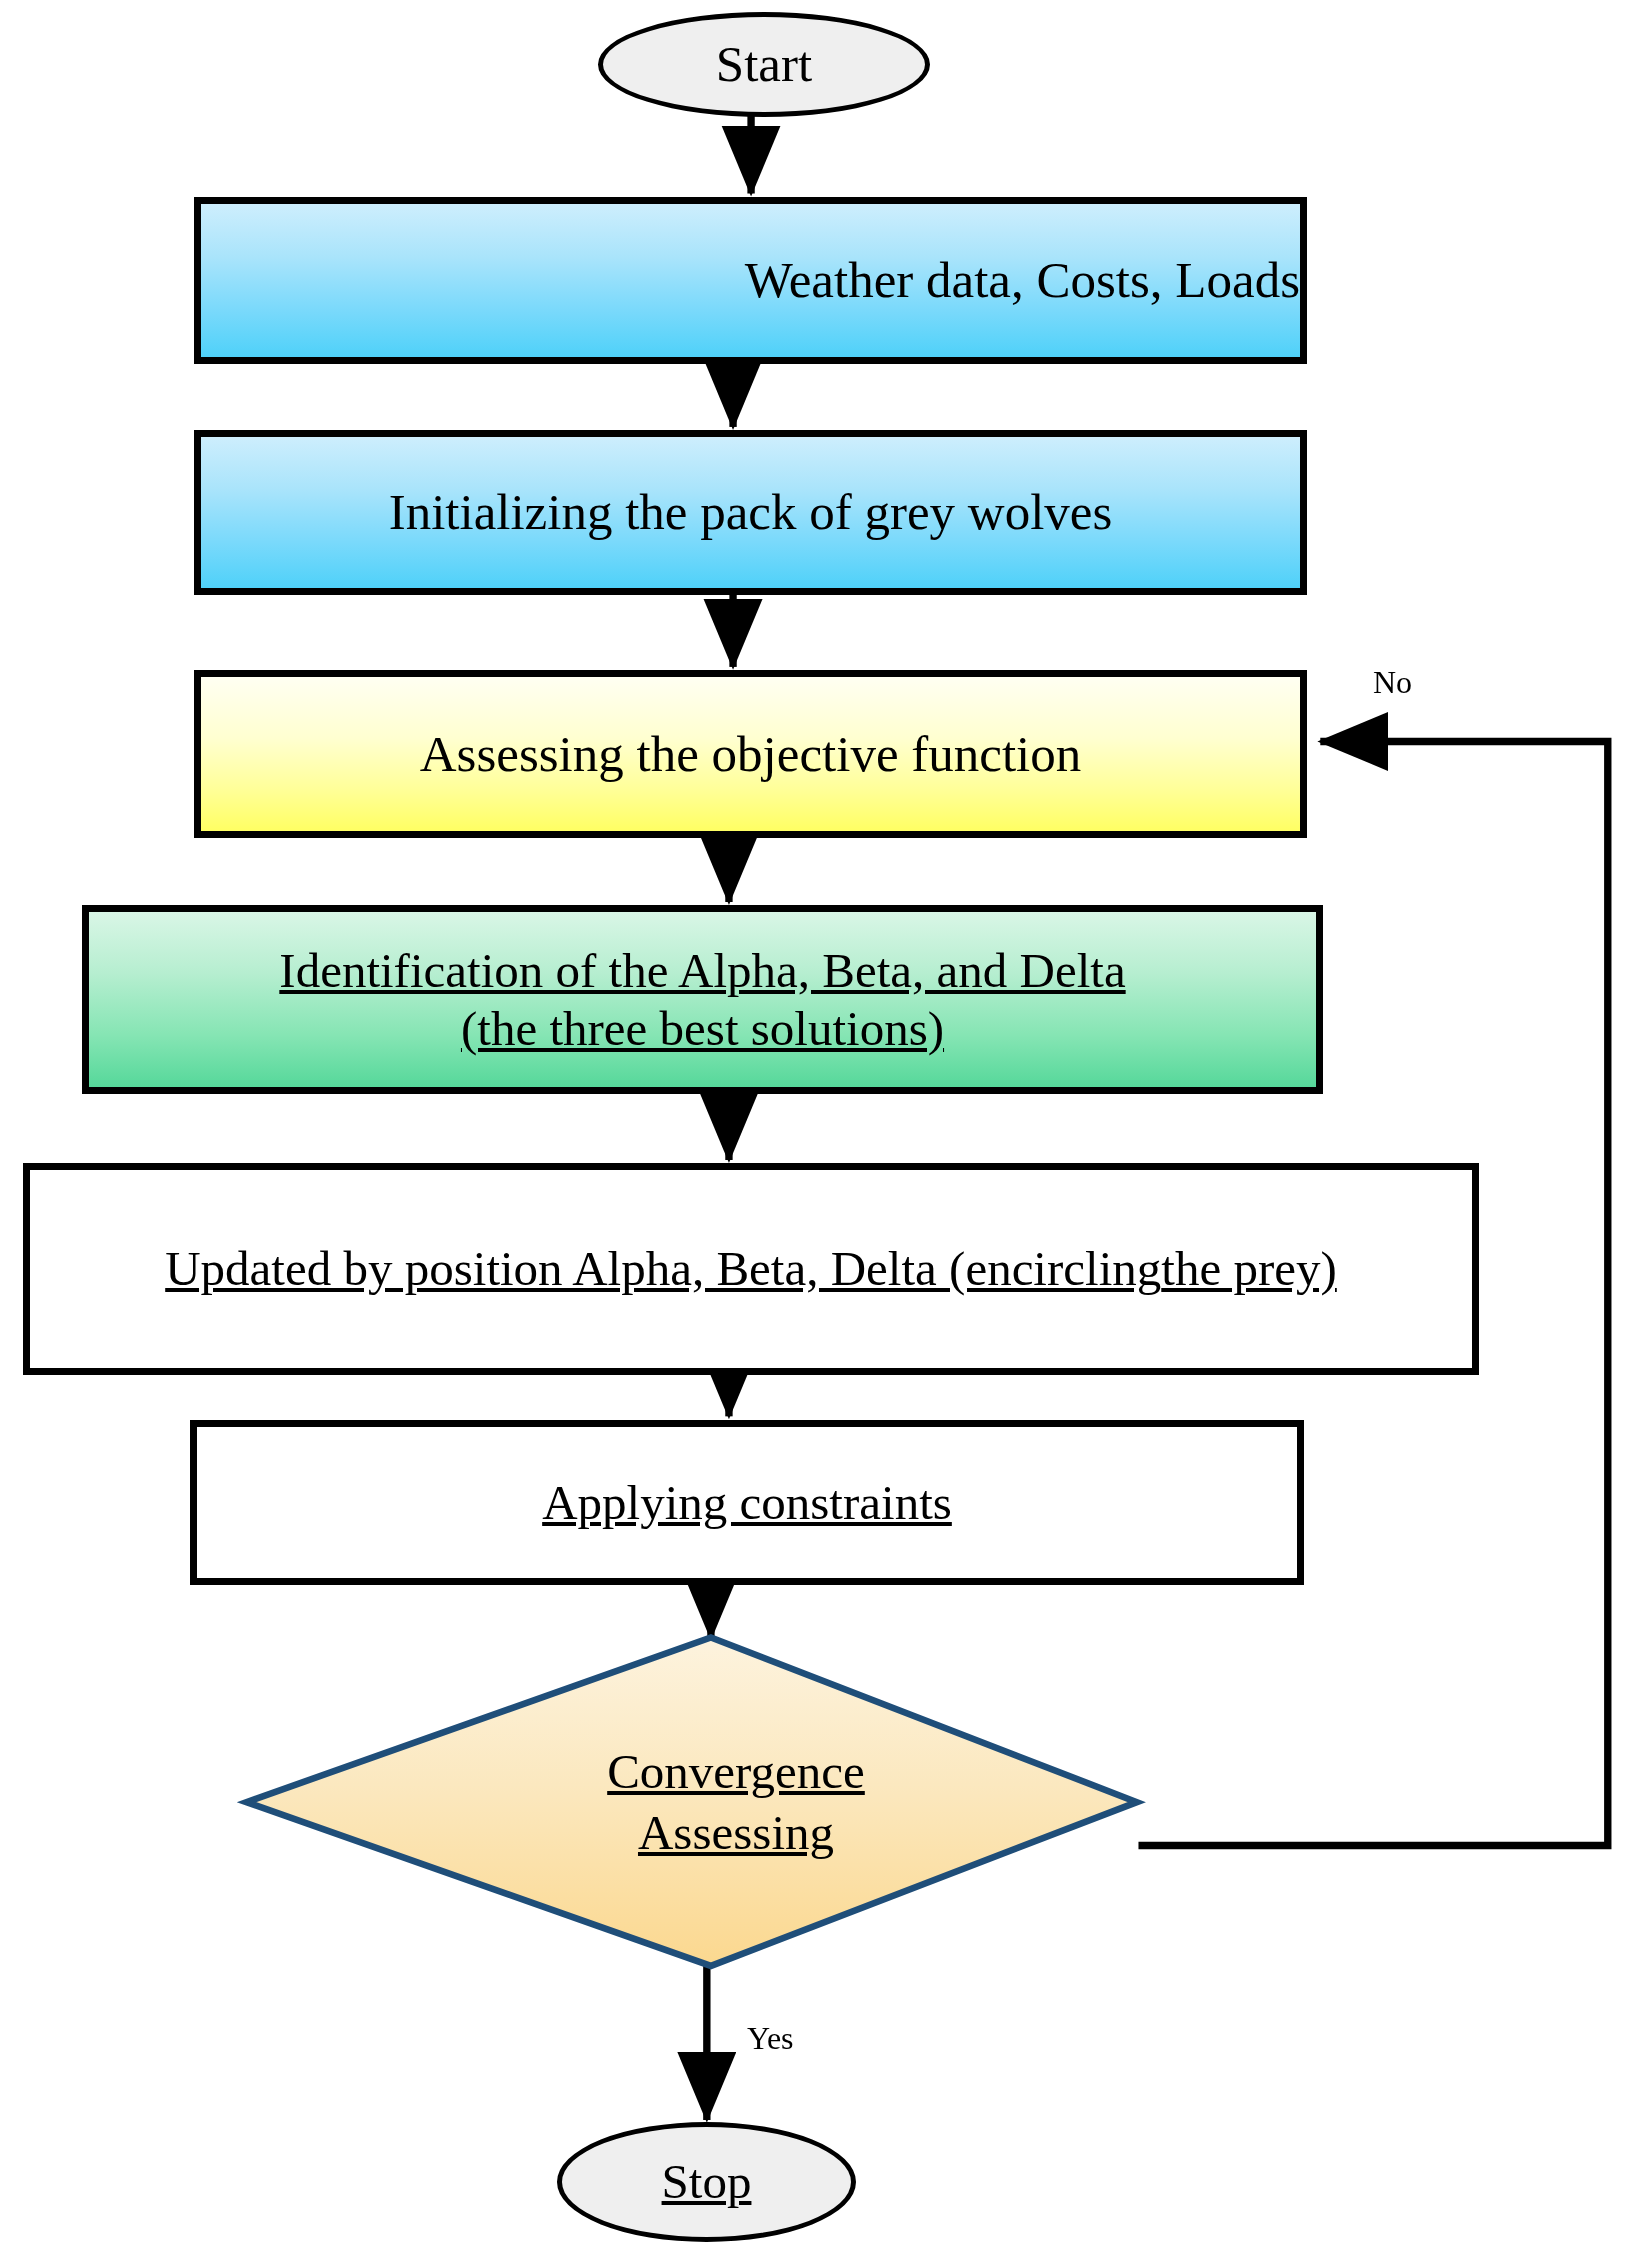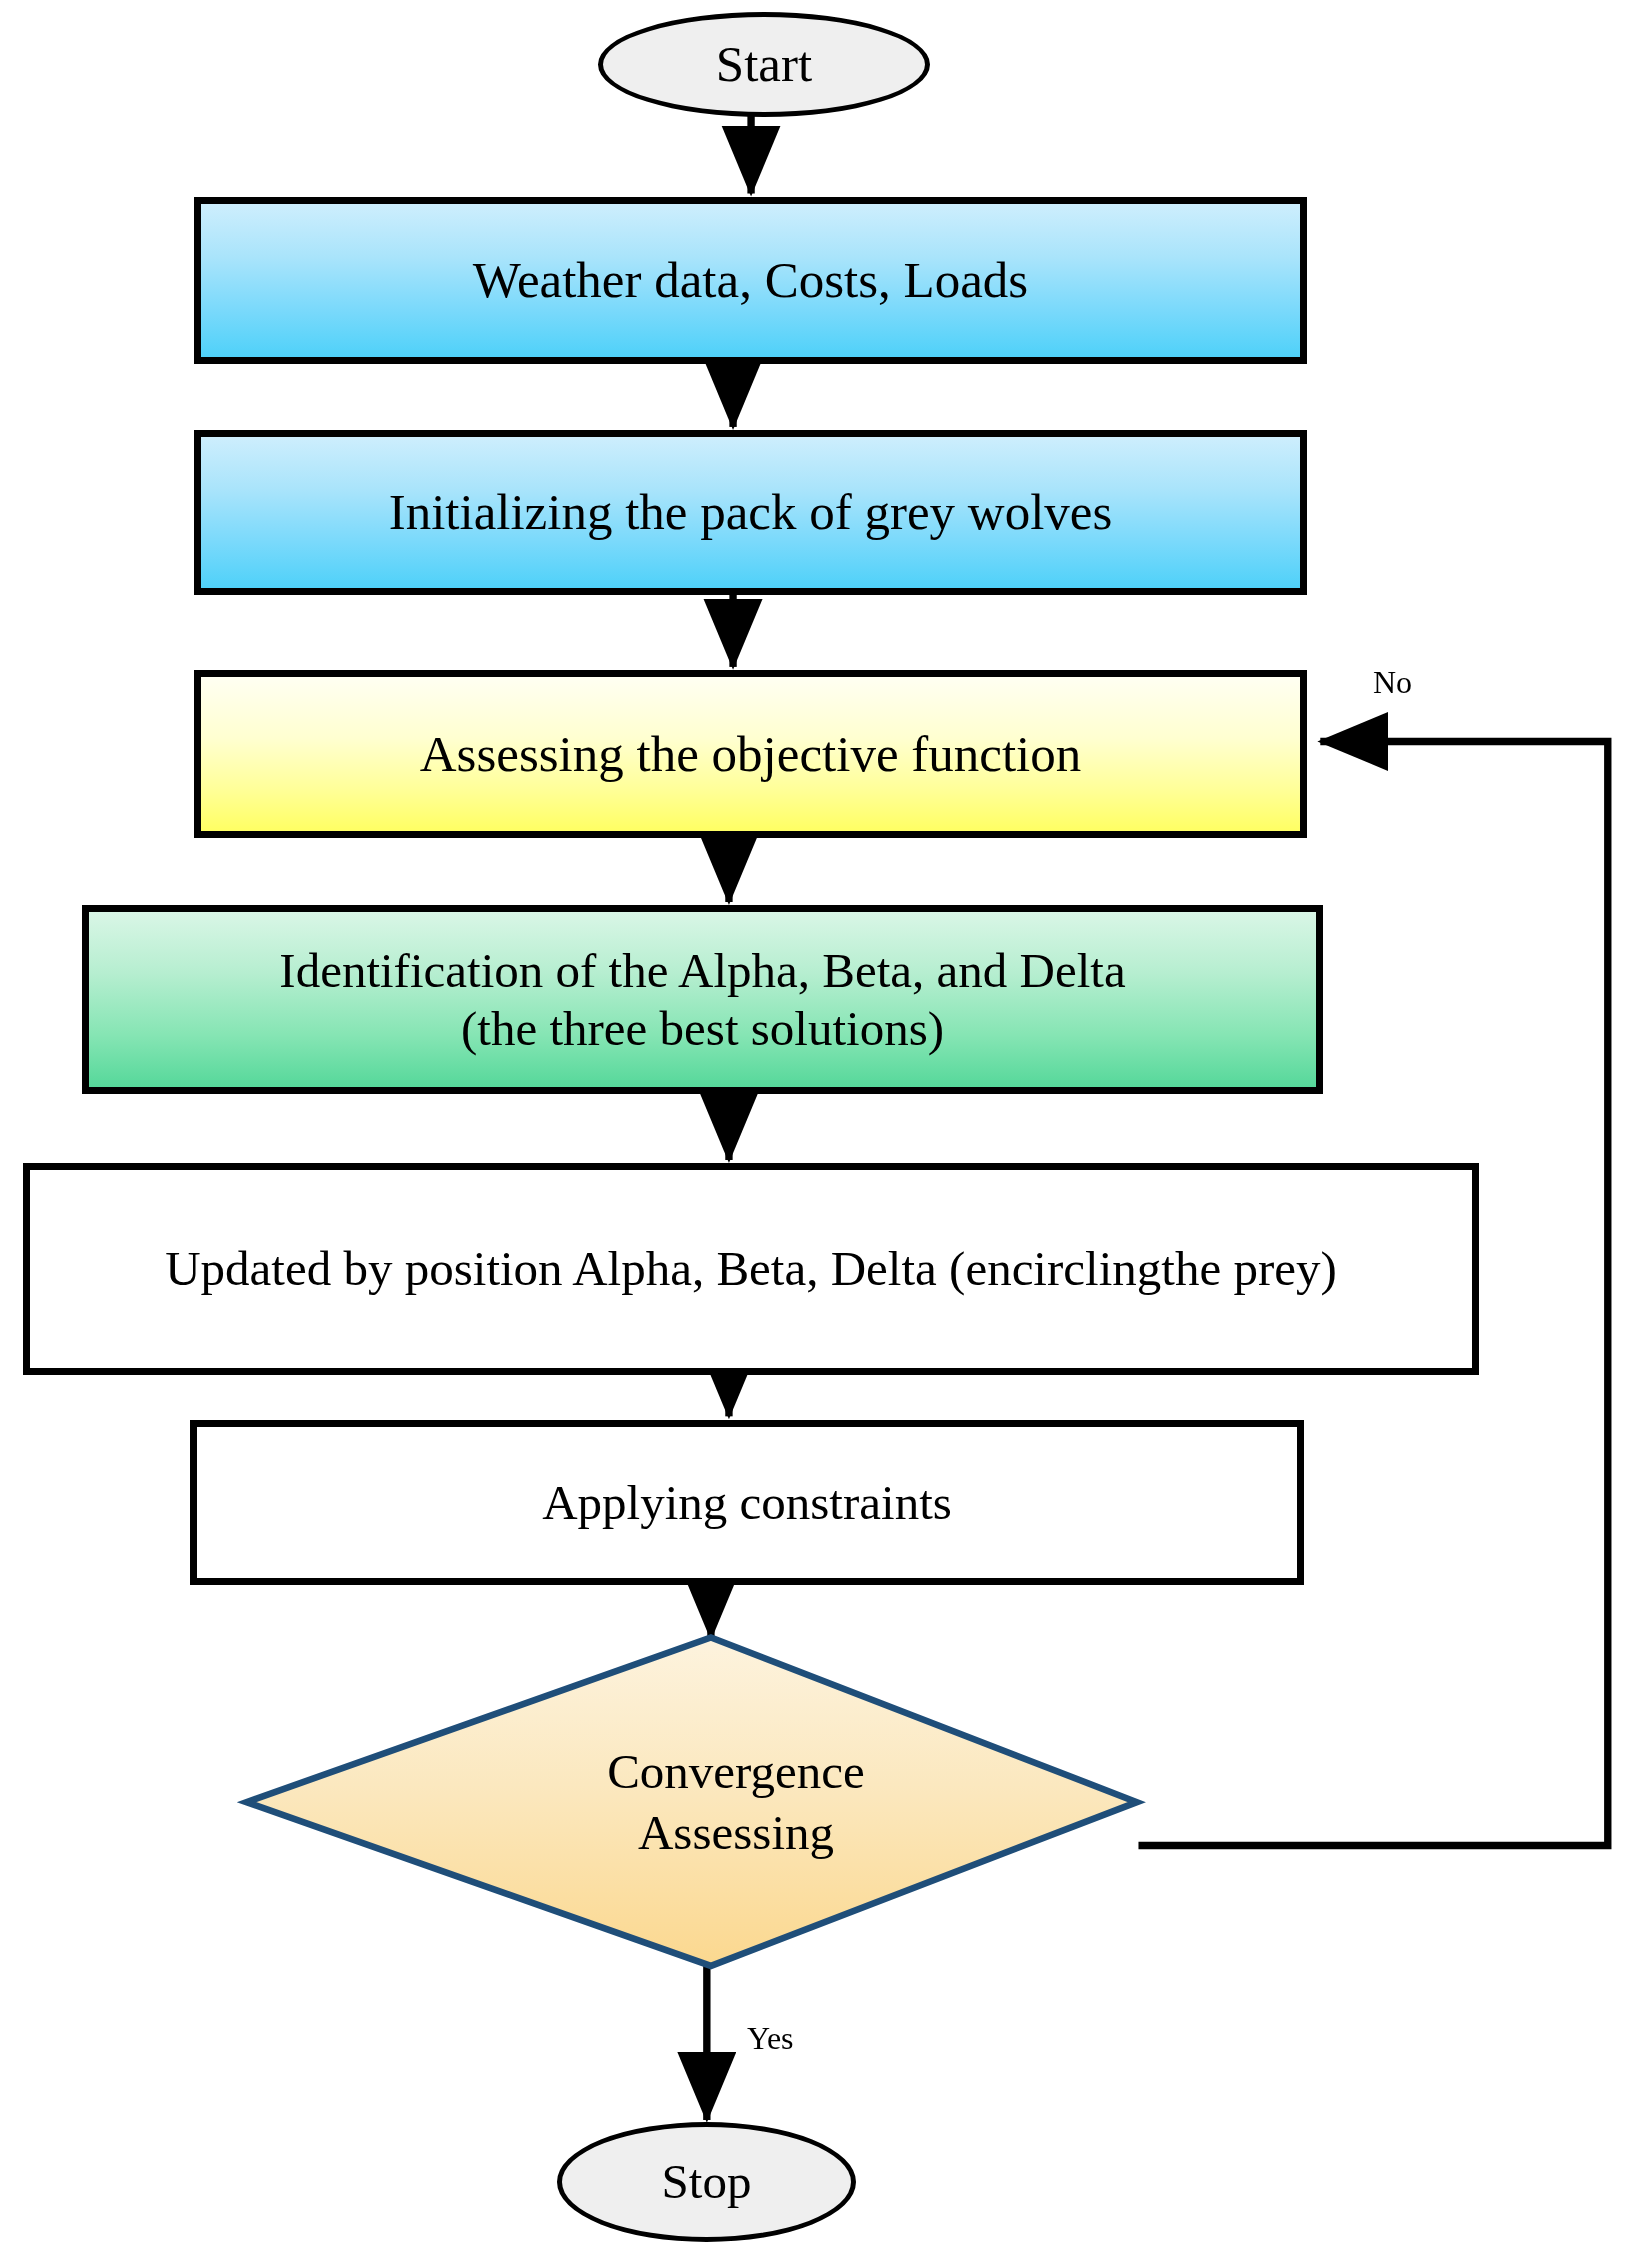--- a/index.html
+++ b/index.html
@@ -62,21 +62,21 @@
     text-align: center;
     color: #000000;
     line-height: 1.24;
   }
   .edge-label {
     position: absolute;
     color: #000000;
     white-space: nowrap;
   }
   .t58 { font-size: 32px; }
-  .t60 { font-size: 49px; }
+  .t60 { font-size: 49px; text-decoration: underline; }
   .t62 { font-size: 51px; }
 </style>
 </head>
 <body>
 
 <div id="canvas">
 
   <svg class="svg-layer" viewBox="0 0 1995 2760" xmlns="http://www.w3.org/2000/svg">
     <defs>
       <marker id="arrowBlack" markerWidth="12" markerHeight="12" refX="9.2" refY="4" orient="auto" markerUnits="strokeWidth">
@@ -107,21 +107,21 @@
 
     <path d="M 1390,2253 L 1963,2253 L 1963,905 L 1612,905" fill="none" stroke="#000000" stroke-width="9" marker-end="url(#arrowBlack)"></path>
 
     <polygon points="868,1999 1388,2200 868,2400 301,2200" fill="url(#gradDiamond)" stroke="#1F4E79" stroke-width="8" stroke-linejoin="miter"></polygon>
   </svg>
 
   <div class="node terminator t62" style="left:598px; top:11.5px; width:332px; height:105px;">
     <span>Start</span>
   </div>
 
-  <div class="node proc-box box-blue t62" style="left:194px; top:197px; width:1113px; height:167px;">
+  <div class="node proc-box box-blue t62" style="left:194px; top:197px; width:1113px; height:167px;justify-content:flex-end;">
     <span>Weather data, Costs, Loads</span>
   </div>
 
   <div class="node proc-box box-blue t62" style="left:194px; top:430px; width:1113px; height:165px;">
     <span>Initializing the pack of grey wolves</span>
   </div>
 
   <div class="node proc-box box-yellow t62" style="left:194px; top:670px; width:1113px; height:168px;">
     <span>Assessing the objective function</span>
   </div>

